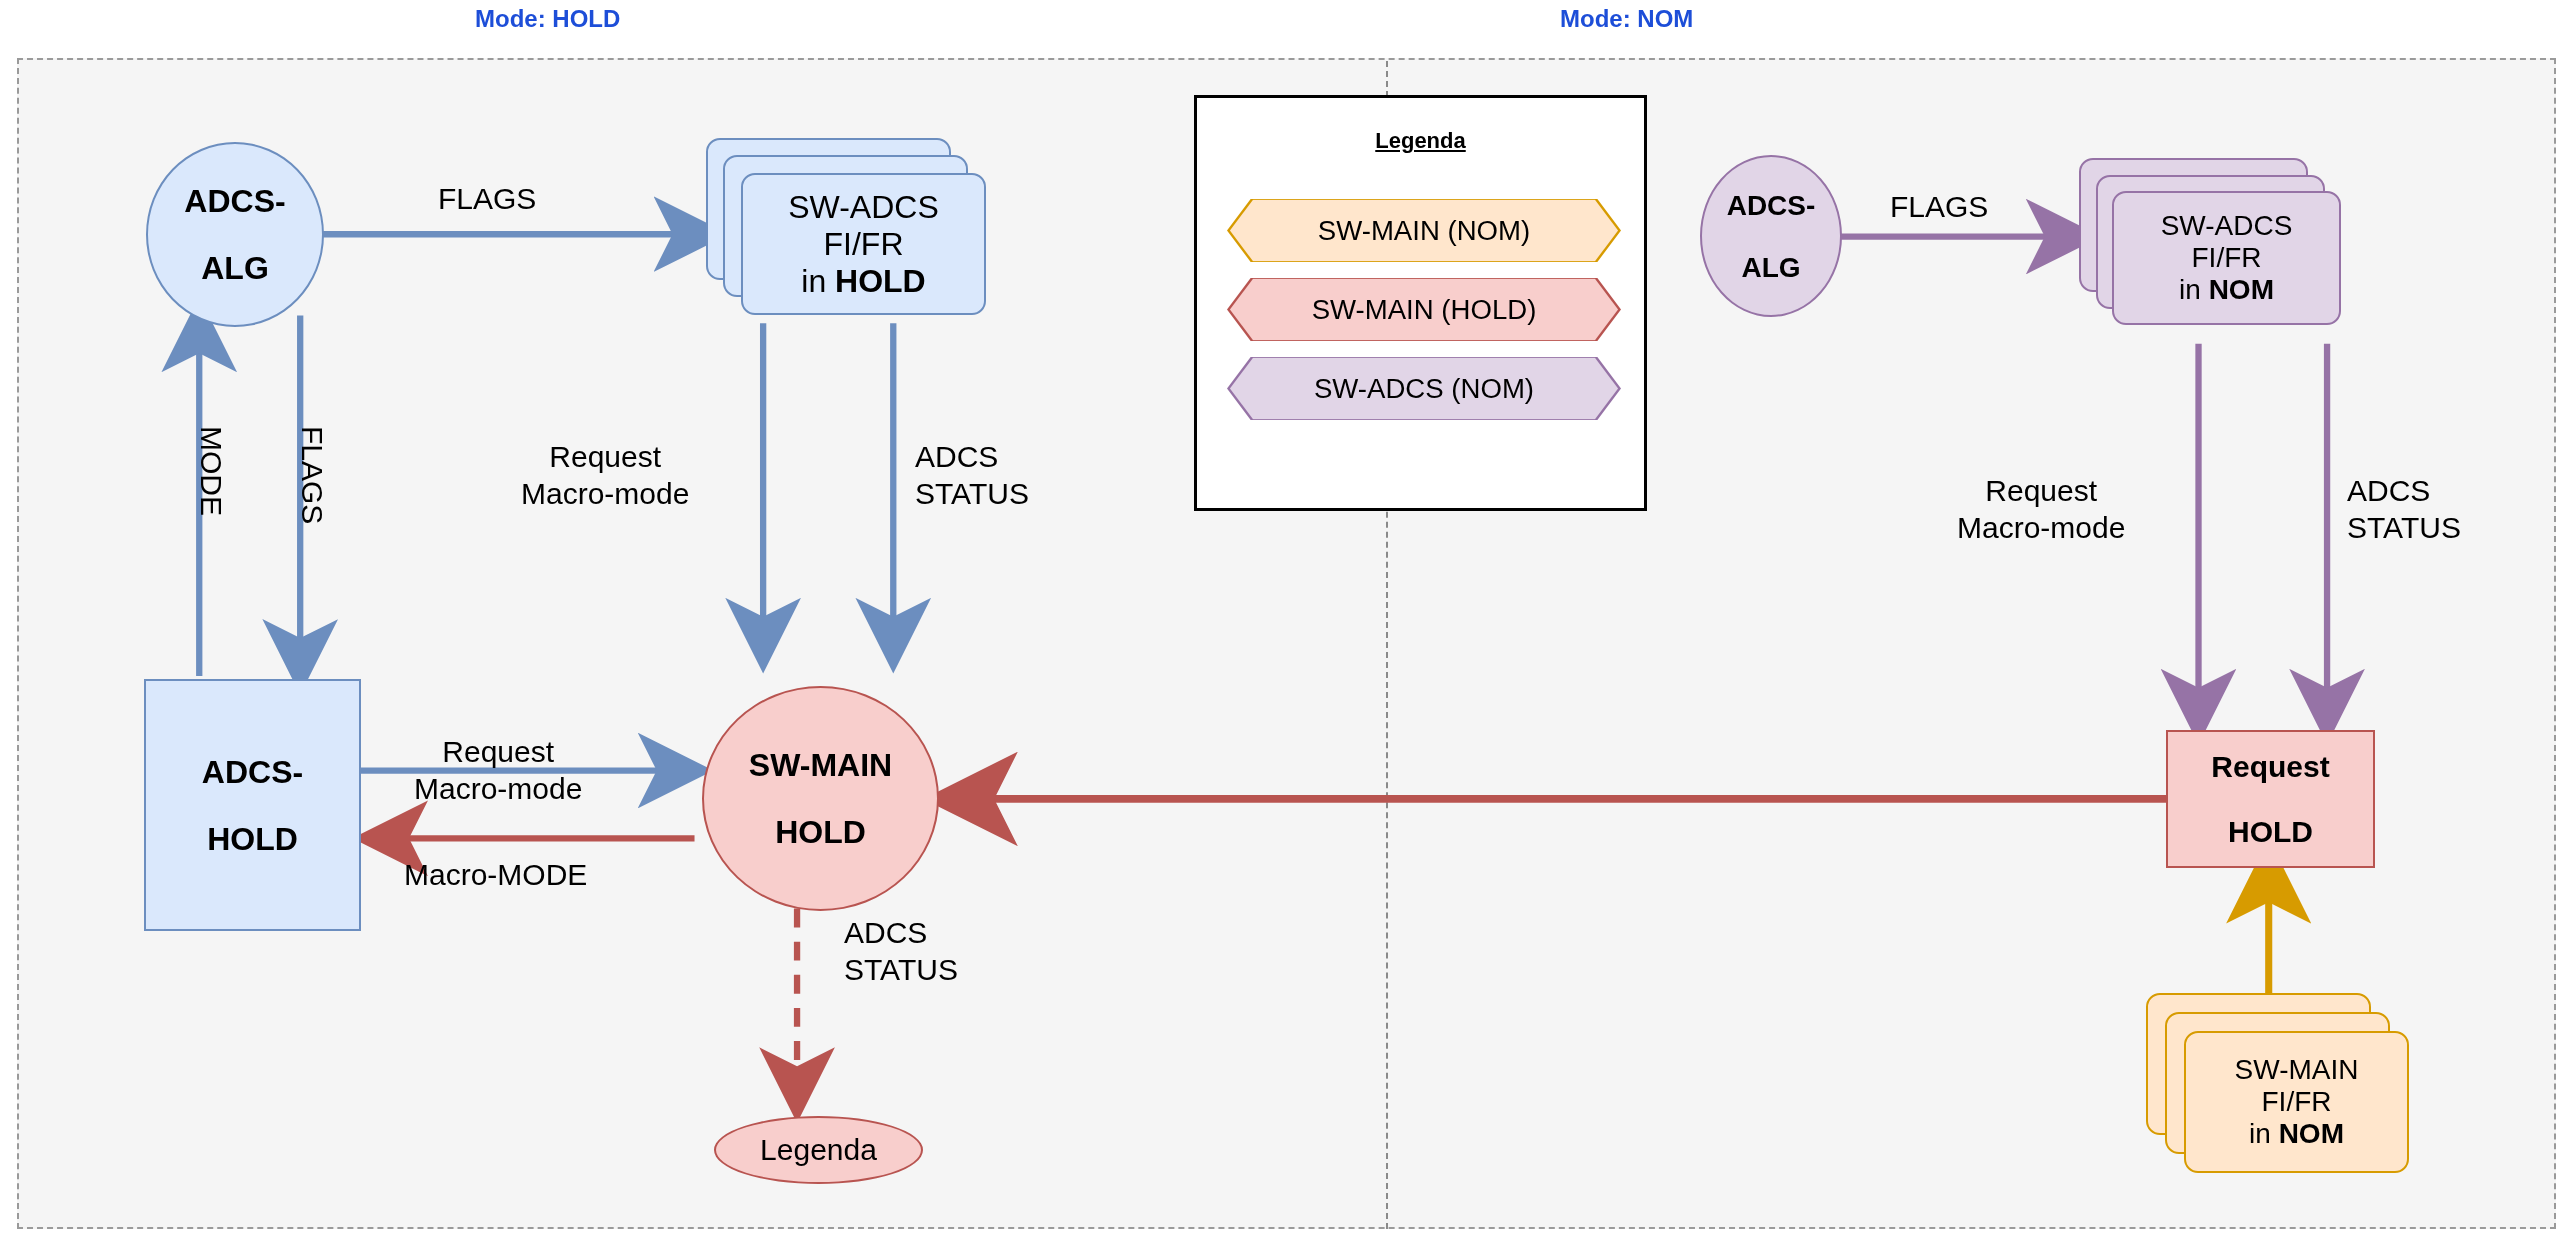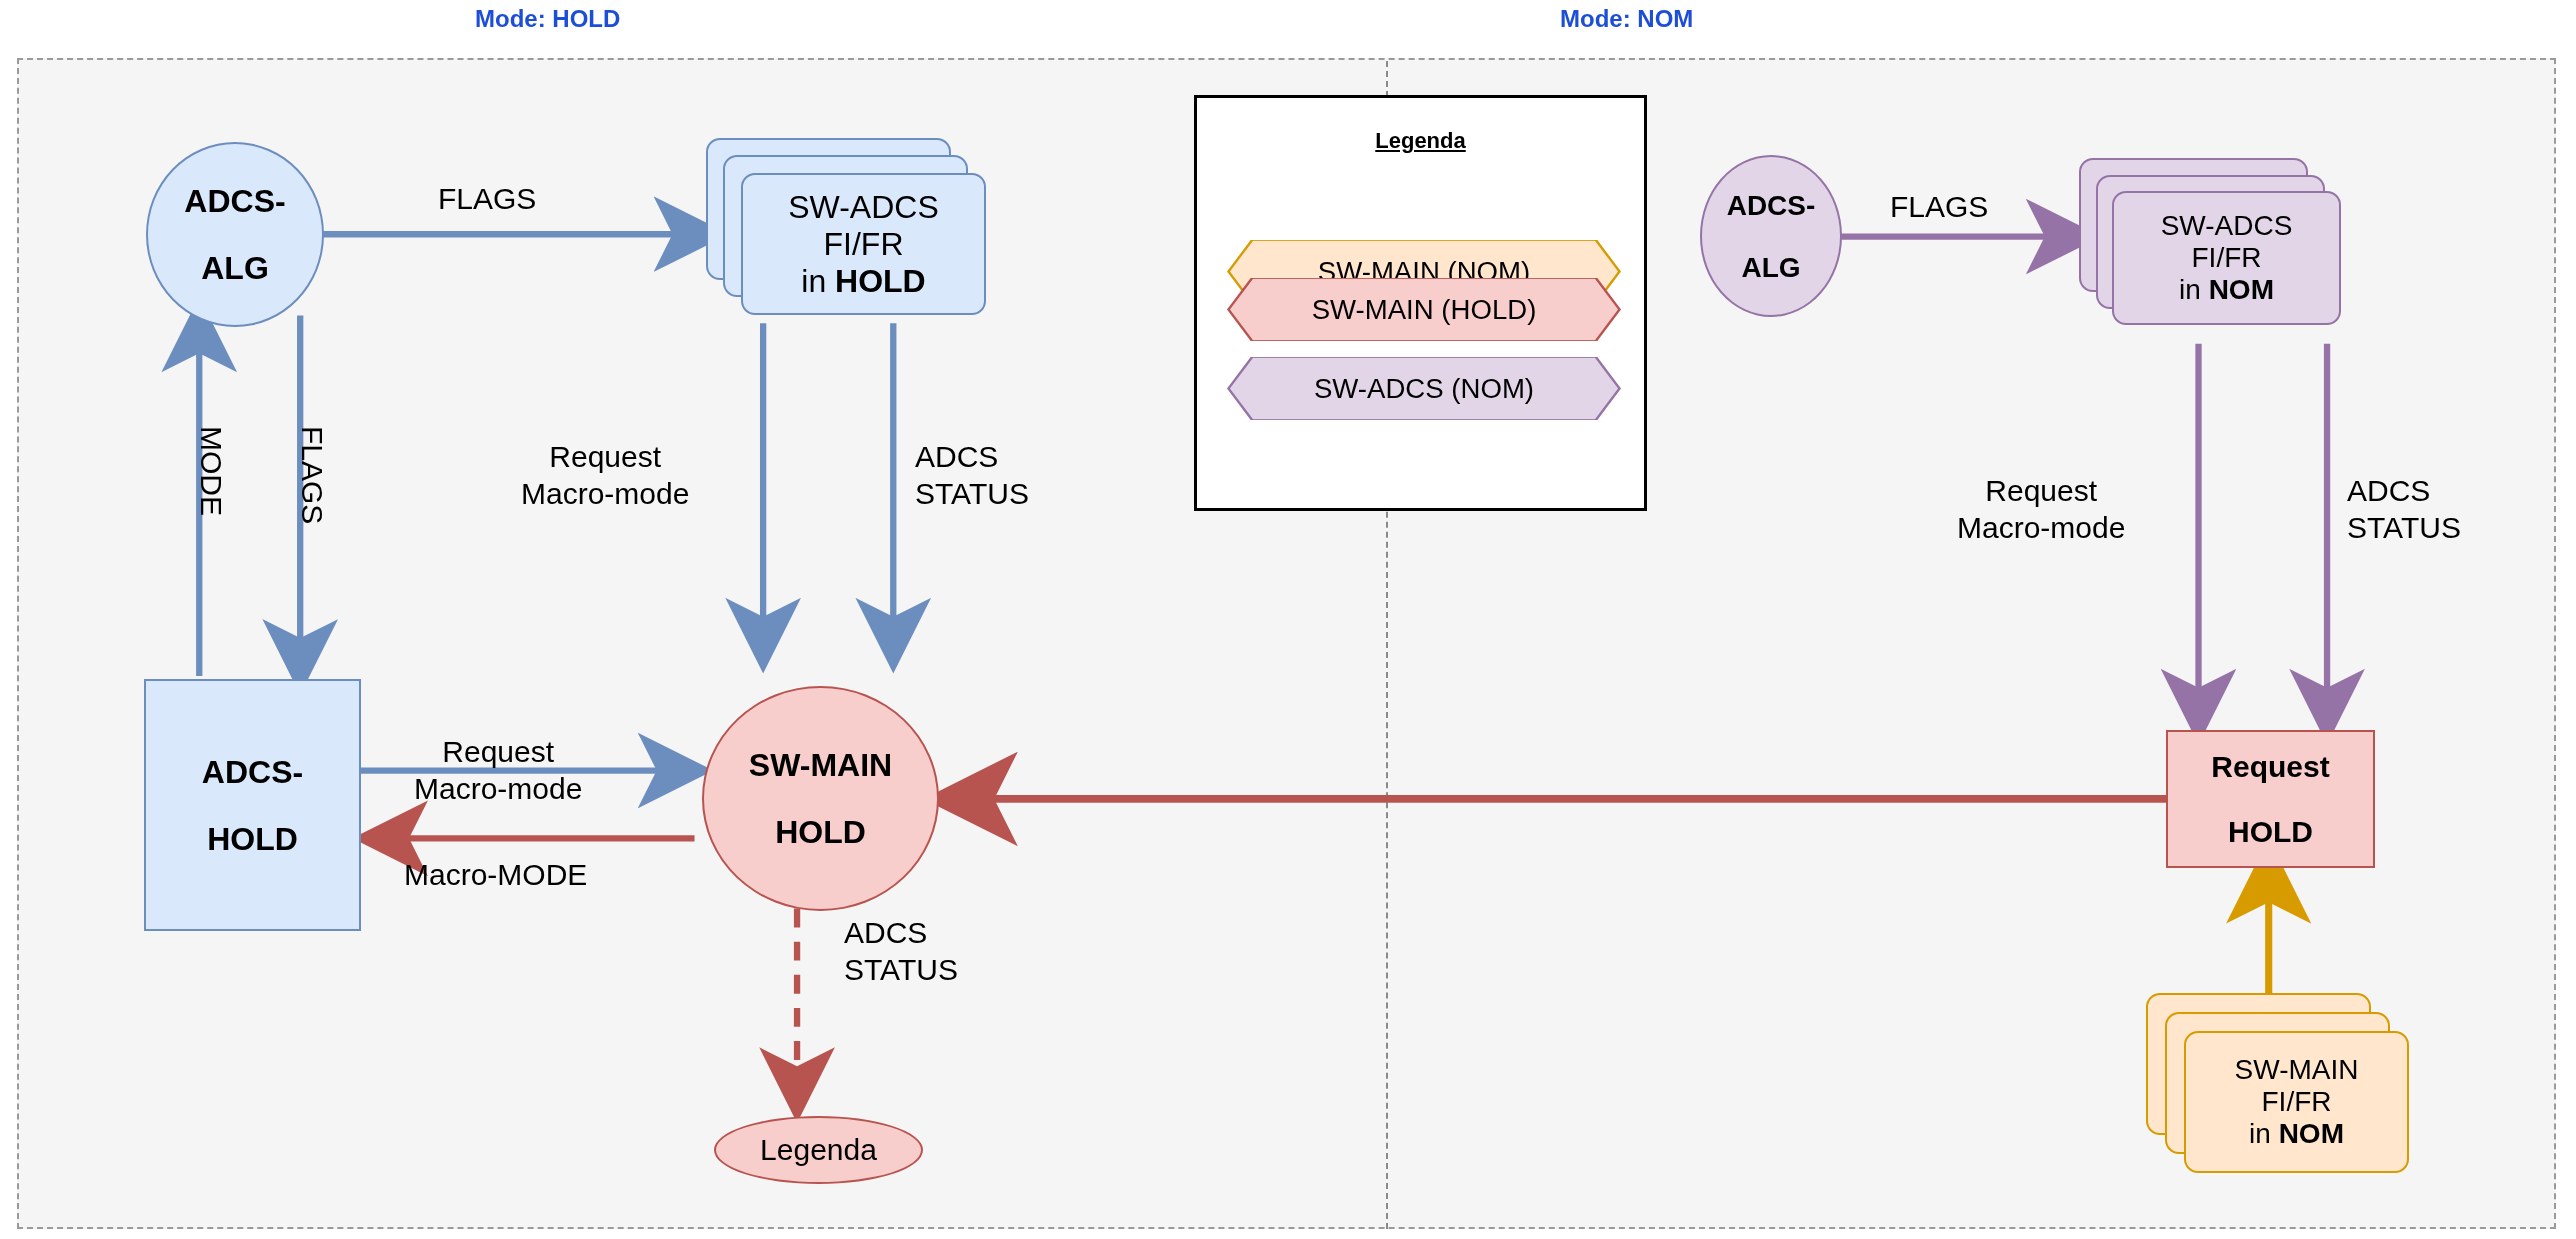--- a/index.html
+++ b/index.html
@@ -162,21 +162,21 @@
 Macro-mode</div>
 
   <div class="elabel" style="left:404px;top:857px;">Macro-MODE</div>
 
   <div class="elabel" style="left:844px;top:915px;text-align:left;">ADCS
 STATUS</div>
 
   <div class="legend-box">
     <div class="legend-title">Legenda</div>
 
-    <div class="legend-row" style="top:101px;margin-top:41px;">
+    <div class="legend-row" style="top:101px;">
       <div class="hexborder" style="background:#d79b00;"></div>
       <div class="hex" style="background:#ffe6cc;transform:scale(0.985);">
         <span>SW-MAIN (NOM)</span>
       </div>
     </div>
 
     <div class="legend-row" style="top:259px;">
       <div class="hexborder" style="background:#9673a6;"></div>
       <div class="hex" style="background:#e1d5e7;transform:scale(0.985);">
         <span>SW-ADCS (NOM)</span>

